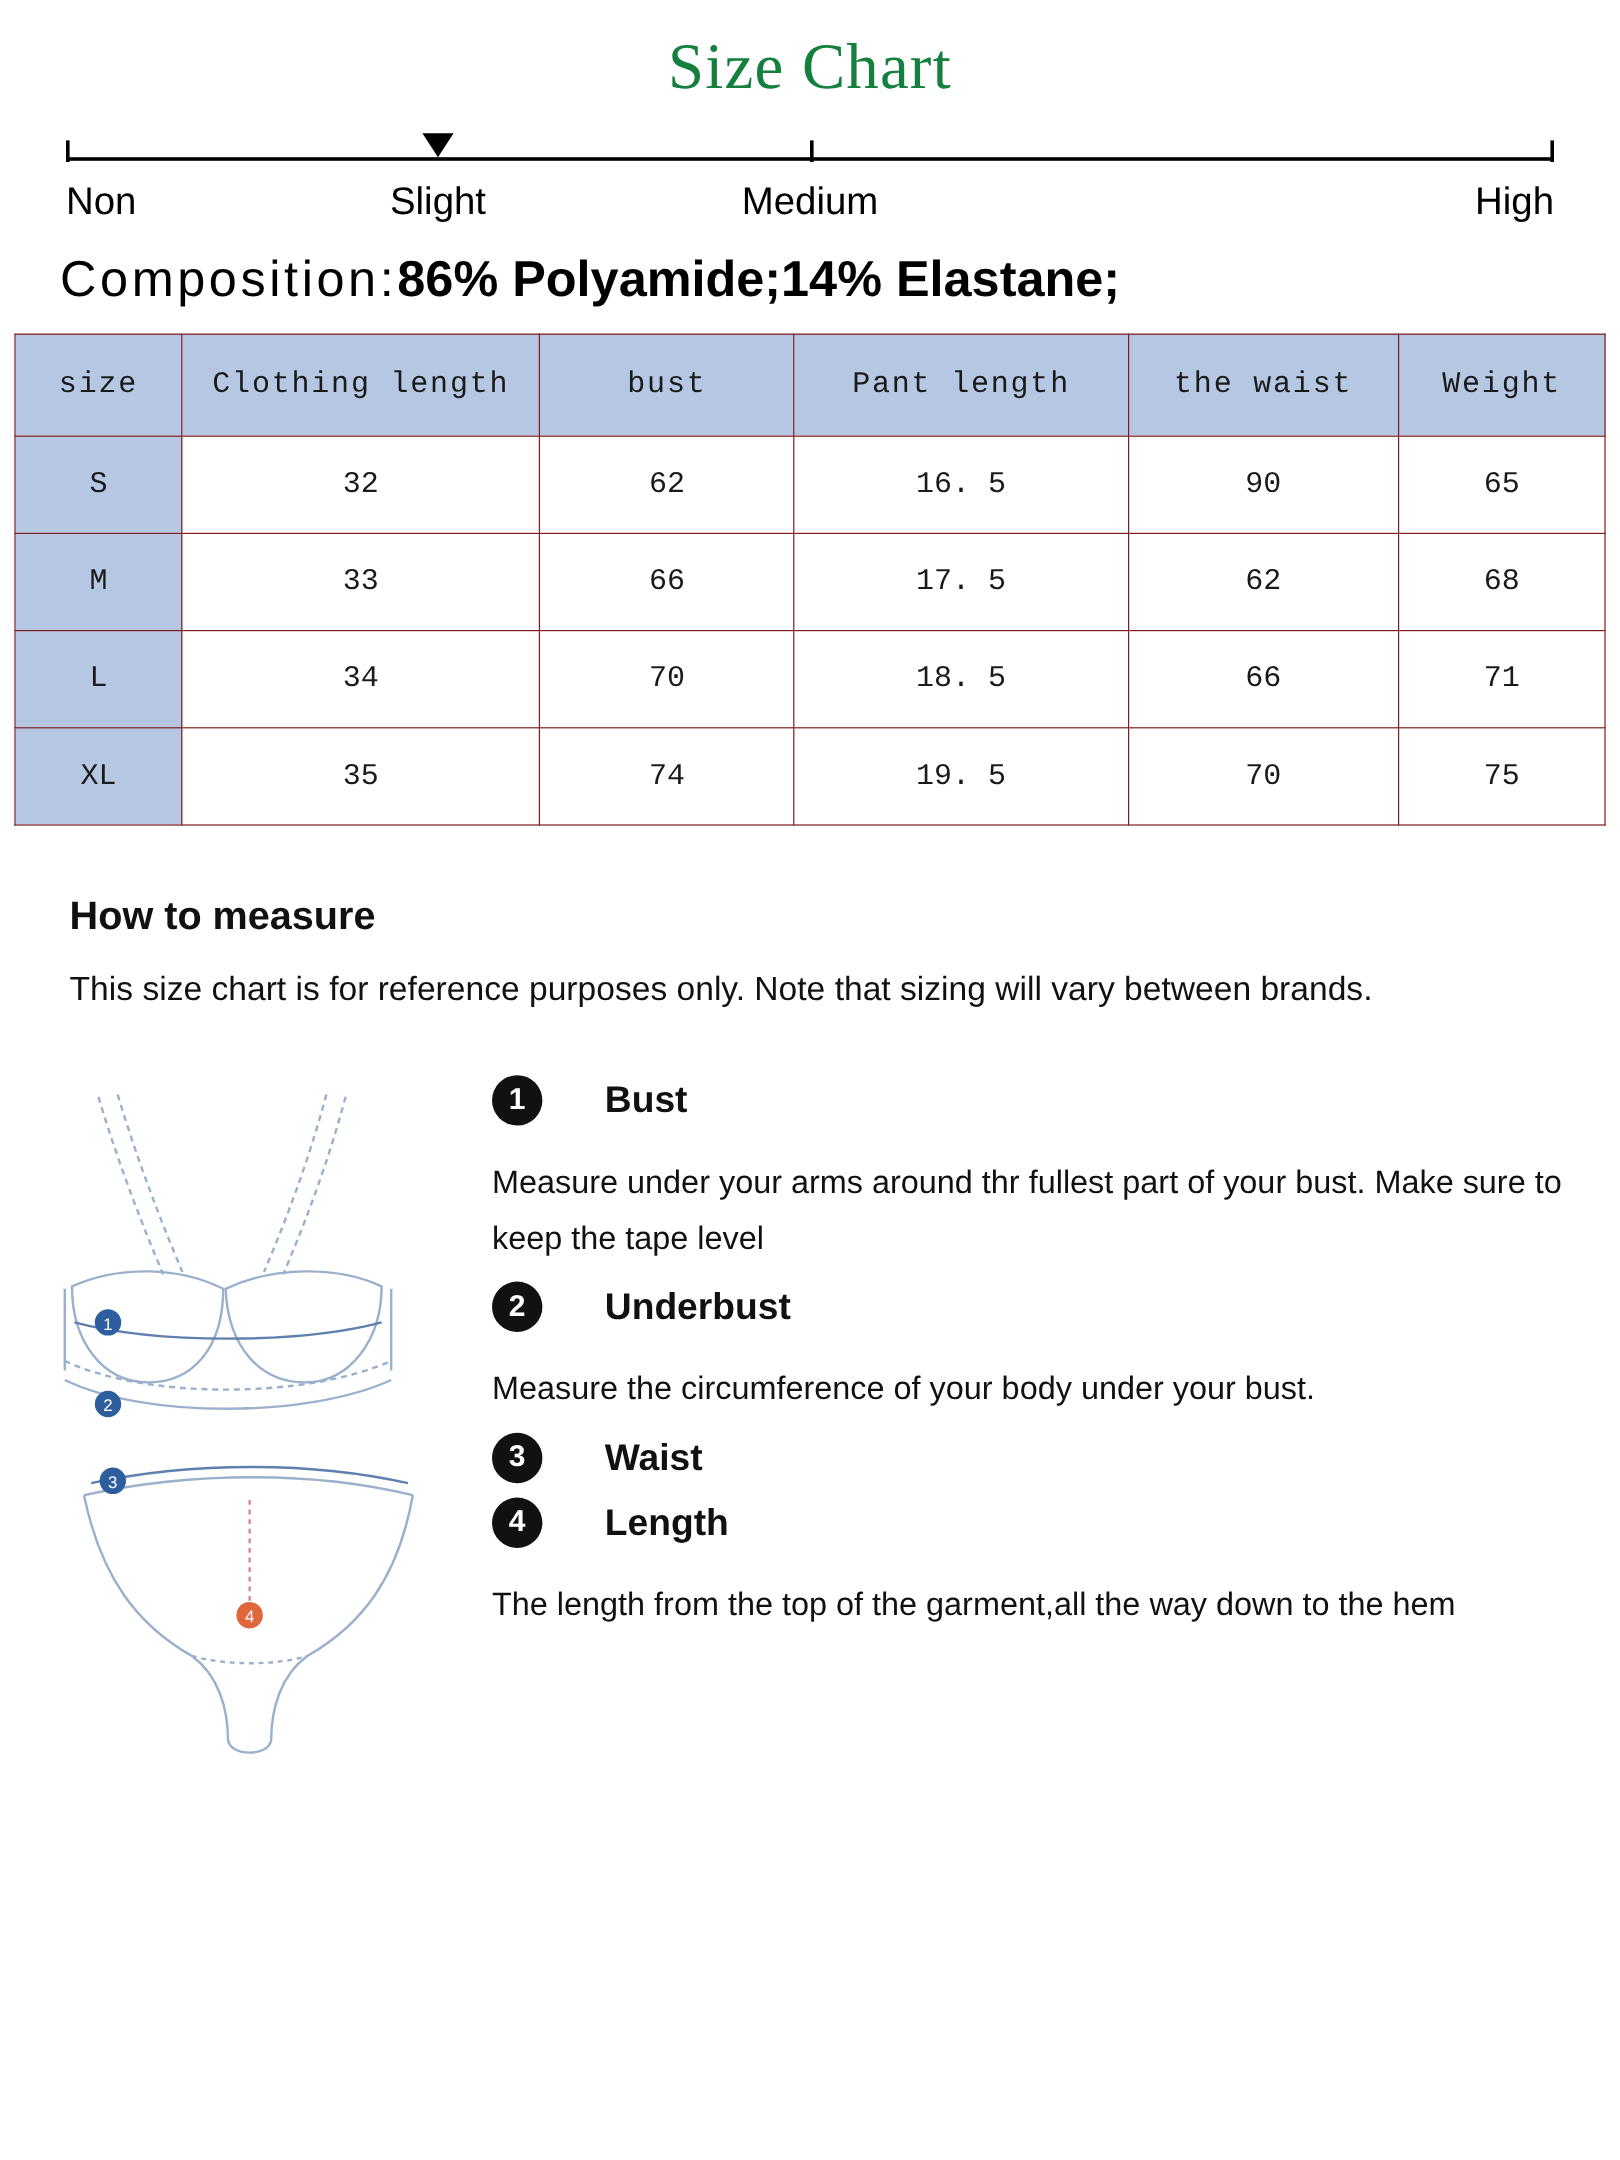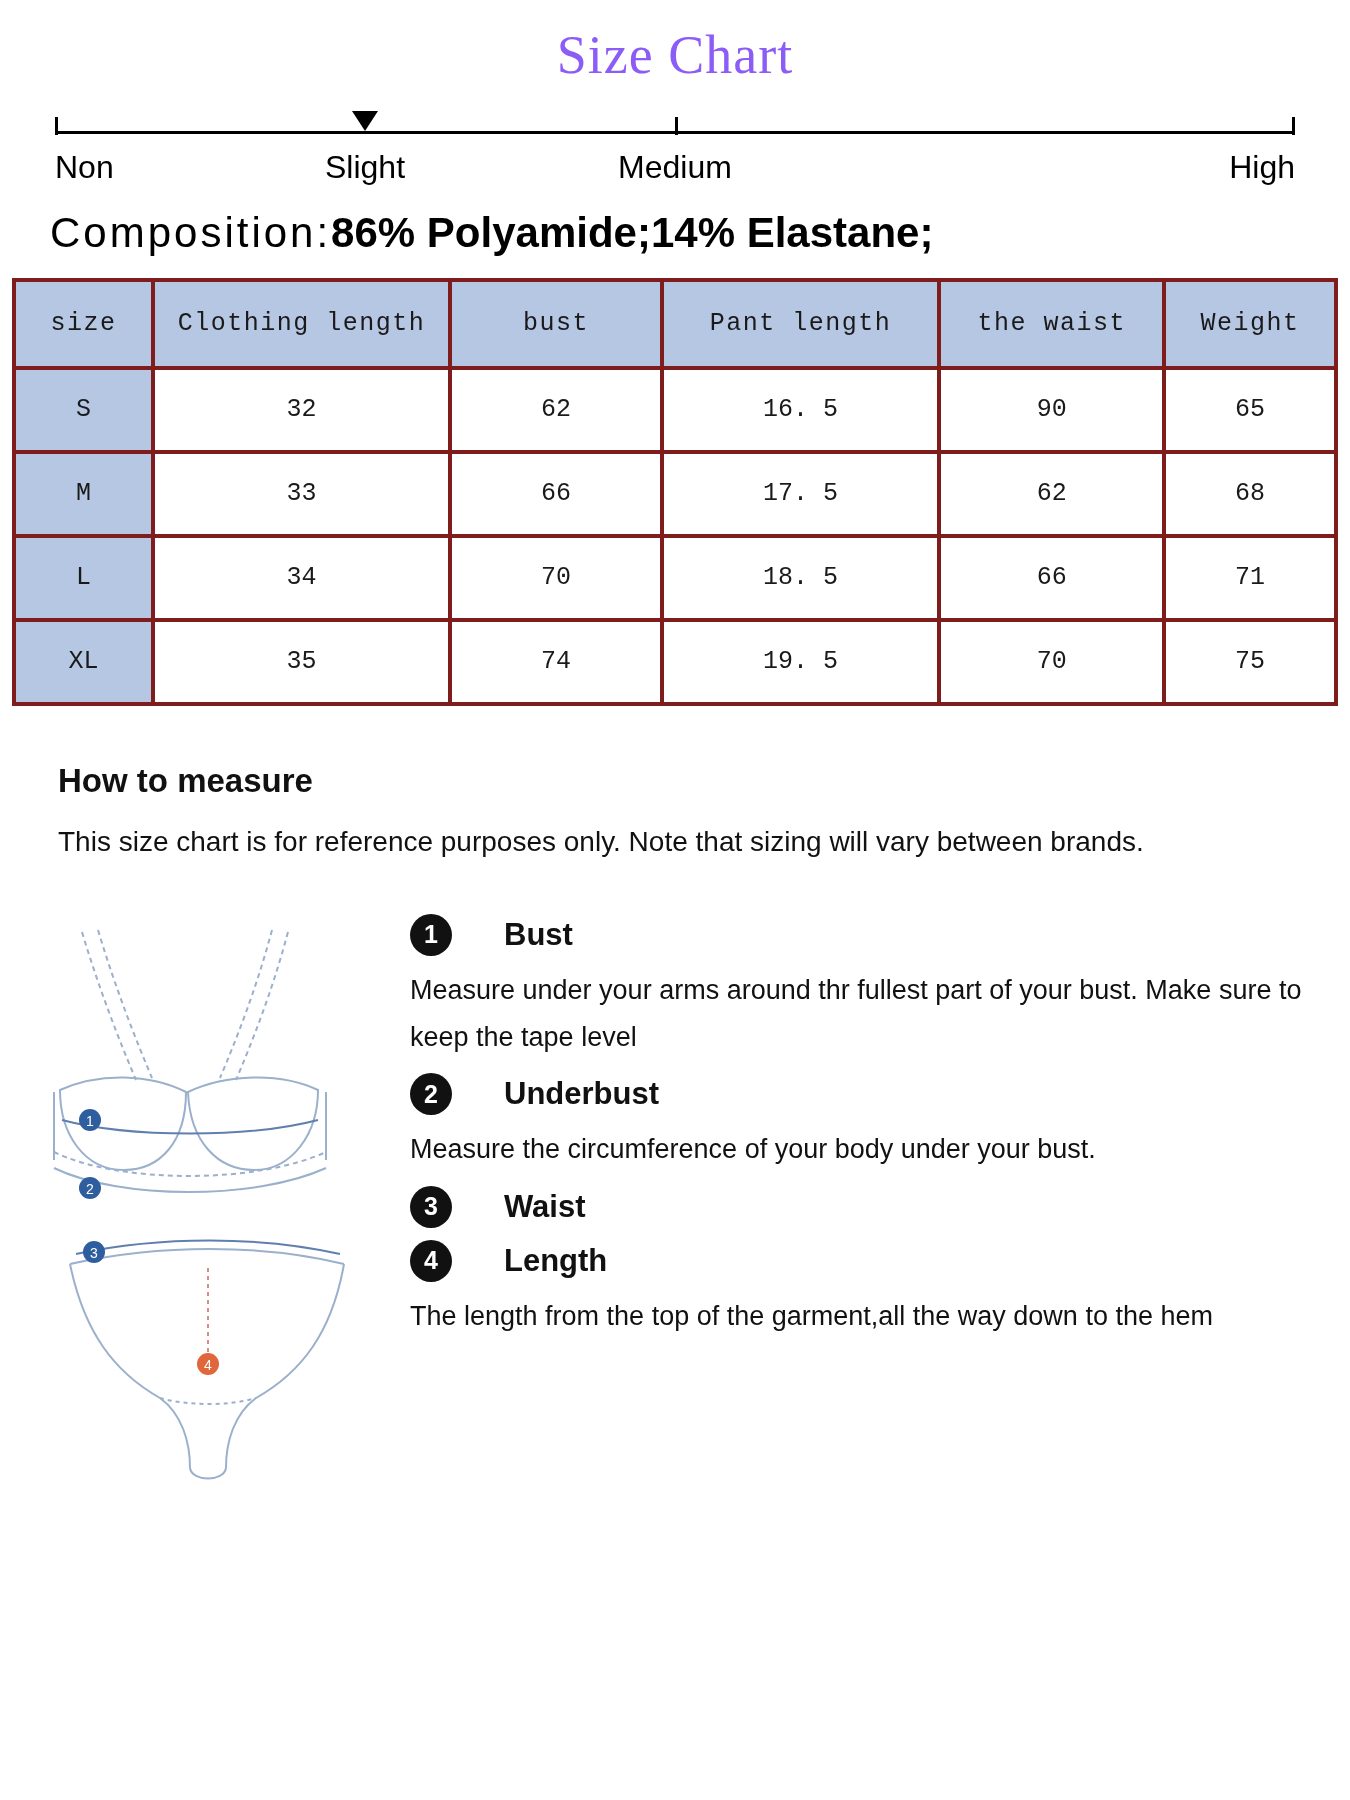--- a/index.html
+++ b/index.html
@@ -21,21 +21,21 @@
   }
 
   
   .title {
     text-align: center;
     font-family: "Liberation Serif", serif;
     font-size: 54px;
     letter-spacing: 1px;
     padding-top: 26px;
     line-height: 1.1;
-    color: #8b5cf6;
+    color: #15803d;
   }
 
   
   .scale-wrap {
     position: relative;
     margin: 24px 55px 0 55px;
     height: 92px;
   }
   .scale-line {
     position: absolute;
@@ -111,21 +111,21 @@
     margin: 18px 12px 0 12px;
   }
   table.size-table {
     width: 100%;
     border-collapse: collapse;
     table-layout: fixed;
     font-family: "Liberation Mono", monospace;
   }
   table.size-table th,
   table.size-table td {
-    border: 4px solid #7f1d1d;
+    border: 1px solid #7f1d1d;
     text-align: center;
     font-size: 25px;
     height: 78px;
     color: #1a1a1a;
     font-weight: normal;
   }
   table.size-table thead th {
     background: #b6c7e4;
     letter-spacing: 1.5px;
     font-size: 25px;
@@ -191,21 +191,21 @@
   .step-title {
     margin-left: 52px;
     font-size: 31px;
     font-weight: bold;
     color: #111;
   }
   .step-body {
     font-size: 27px;
     line-height: 1.75;
     color: #111;
-    margin-top: 11px;
+    margin-top: 24px;
   }
   svg { display: block; }
 </style>
 </head>
 <body>
 
 <div class="page">
 
   <div class="title">Size Chart</div>
 

